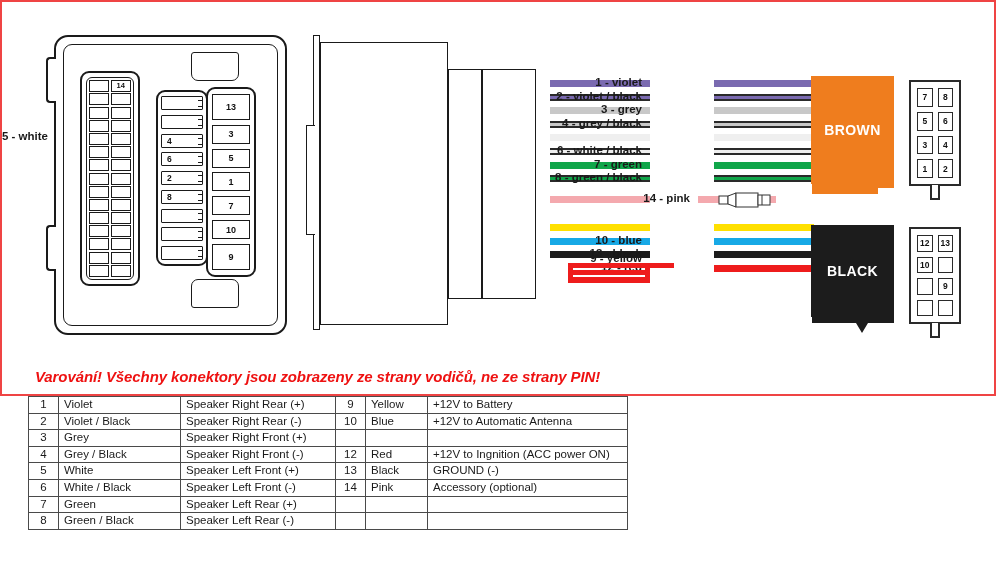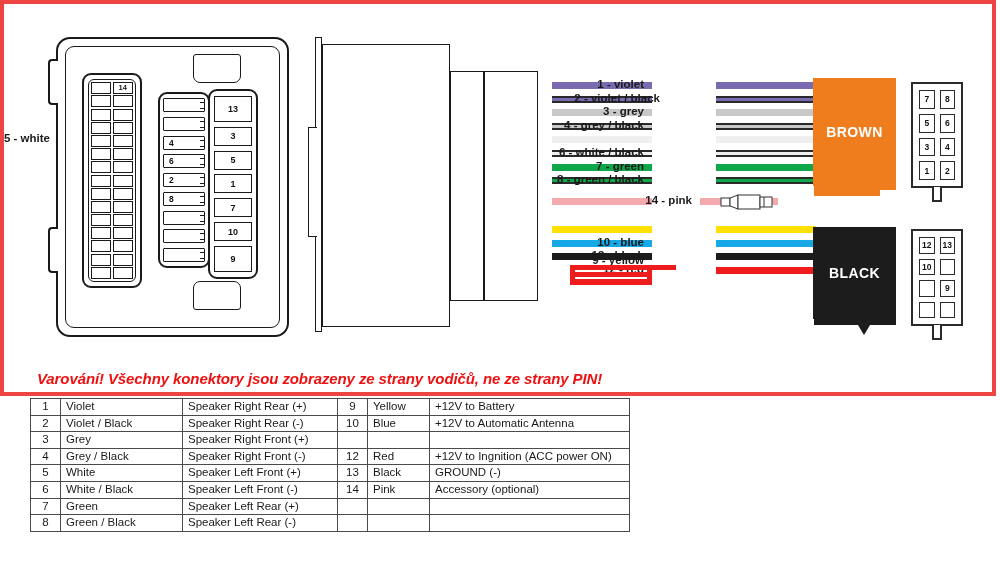--- a/index.html
+++ b/index.html
@@ -1,18 +1,18 @@
 <!DOCTYPE html>
 <html><head>
 <meta charset="utf-8">
 <title>ISO Wiring Diagram</title>
 <style>
   html,body{margin:0;padding:0;background:#ffffff;}
   body{width:1000px;height:568px;overflow:hidden;font-family:"Liberation Sans",sans-serif;}
-  .canvas{position:relative;width:996px;height:396px;margin:0;border:4px solid #ef4444;background:#ffffff;box-sizing:border-box;}
+  .canvas{position:relative;width:996px;height:396px;margin:0;border:2px solid #ef4444;background:#ffffff;box-sizing:border-box;}
 
   
   .housing{position:absolute;left:52px;top:33px;width:233px;height:300px;
            border:2px solid #1a1a1a;border-radius:14px;background:#fff;box-sizing:border-box;}
   .housing-inner{position:absolute;left:7px;top:7px;right:7px;bottom:7px;
            border:1.5px solid #1a1a1a;border-radius:9px;box-sizing:border-box;}
   .ear{position:absolute;width:10px;height:46px;border:2px solid #1a1a1a;background:#fff;box-sizing:border-box;}
   .ear.top{left:-10px;top:20px;border-right:none;border-radius:4px 0 0 4px;}
   .ear.bot{left:-10px;top:188px;border-right:none;border-radius:4px 0 0 4px;}
 
@@ -182,21 +182,21 @@
   <div class="radio-face2"></div>
   <div class="radio-main"></div>
   <div class="radio-rear"></div>
   <div class="radio-rear2"></div>
 
   <div class="wirewrap" id="wires">
       <div class="wire" style="left: 548px; top: 78px; width: 100px; background: rgb(122, 106, 176);"></div>
       <div class="wlabel" style="top: 75px; left: 0px; width: 640px; text-align: right;">1 - violet</div>
       <div class="wire" style="left: 712px; top: 78px; width: 100px; background: rgb(122, 106, 176);"></div>
       <div class="wire striped" style="left: 548px; top: 92px; width: 100px; background: rgb(122, 106, 176);"></div>
-      <div class="wlabel" style="top: 89px; left: 0px; width: 640px; text-align: right; margin-left: 16px;">2 - violet / black</div>
+      <div class="wlabel" style="top: 89px; left: 0px; width: 640px; text-align: right;">2 - violet / black</div>
       <div class="wire striped" style="left: 712px; top: 92px; width: 100px; background: rgb(122, 106, 176);"></div>
       <div class="wire" style="left: 548px; top: 105px; width: 100px; background: rgb(200, 200, 200);"></div>
       <div class="wlabel" style="top: 102px; left: 0px; width: 640px; text-align: right;">3 - grey</div>
       <div class="wire" style="left: 712px; top: 105px; width: 100px; background: rgb(200, 200, 200);"></div>
       <div class="wire striped" style="left: 548px; top: 119px; width: 100px; background: rgb(200, 200, 200);"></div>
       <div class="wlabel" style="top: 116px; left: 0px; width: 640px; text-align: right;">4 - grey / black</div>
       <div class="wire striped" style="left: 712px; top: 119px; width: 100px; background: rgb(200, 200, 200);"></div>
       <div class="wire" style="left: 548px; top: 132px; width: 100px; background: rgb(239, 239, 239);"></div>
       <div class="wlabel" style="top: 129px; left: 0px; width: 640px; text-align: left;">5 - white</div>
       <div class="wire" style="left: 712px; top: 132px; width: 100px; background: rgb(239, 239, 239);"></div>

